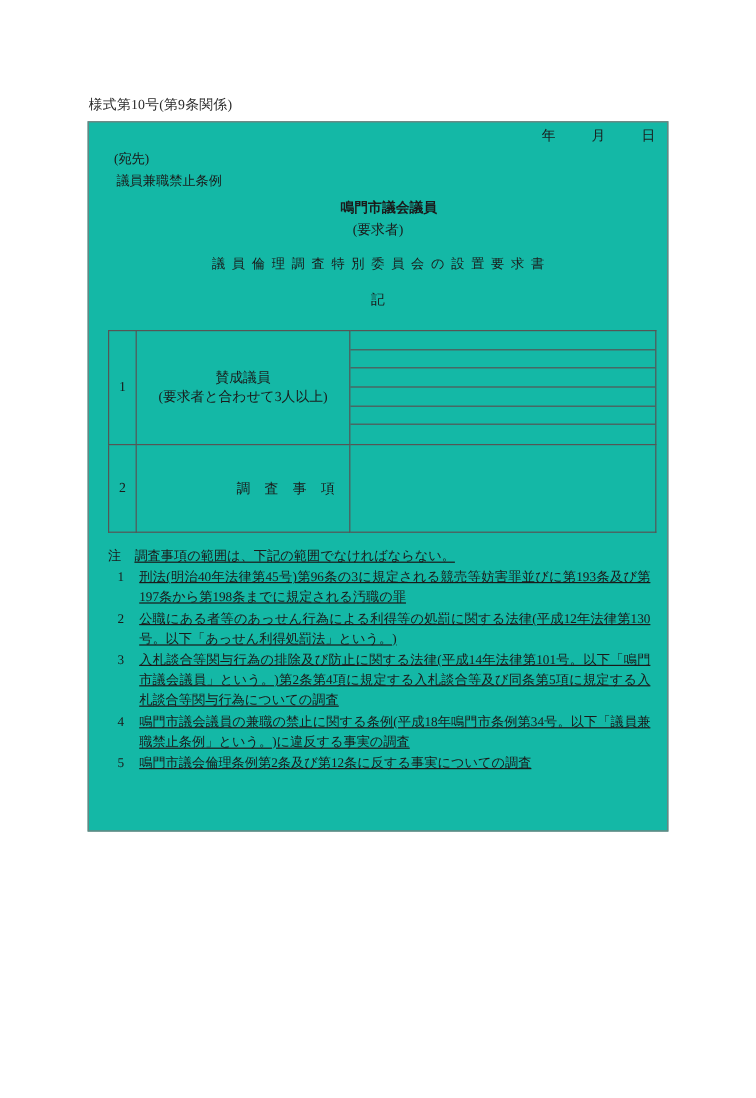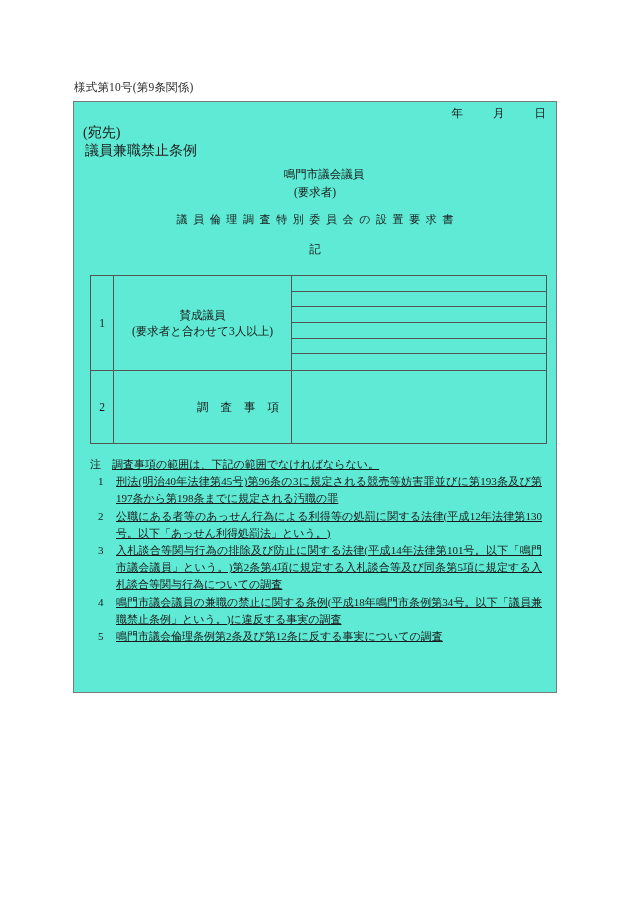--- a/index.html
+++ b/index.html
@@ -38,60 +38,61 @@
 
   
   .frame {
     position: absolute;
     left: 73px;
     top: 101px;
     width: 484px;
     height: 592px;
     border: 1px solid #7a7a7a;
     box-sizing: border-box;
-    background: #5eead4;
+    background: #14b8a6;
   }
 
   
   .date-line {
     position: absolute;
     right: 10px;
     top: 4px;
     font-size: 11.5px;
     white-space: nowrap;
   }
   .date-line span.unit { display: inline-block; }
   .date-line span.gap-y { display: inline-block; width: 30px; }
   .date-line span.gap-m { display: inline-block; width: 30px; }
 
   
   .addressee {
     position: absolute;
-    left: 9px;
+    left: 21px;
     top: 22px;
-    font-size: 14px;
+    font-size: 11px;
     line-height: 18px;
   }
   .addressee .line2 {
     padding-left: 2px;
   }
 
   
   .requester {
     position: absolute;
     left: 0;
     right: 0;
     top: 63px;
     text-align: center;
     font-size: 11.5px;
     line-height: 18px;
   }
   .requester .req-name {
     display: block;
     padding-left: 18px;
+    font-weight: bold;
   }
   .requester .req-role {
     display: block;
     padding-left: 0px;
   }
 
   
   .doc-title {
     position: absolute;
     left: 0;

